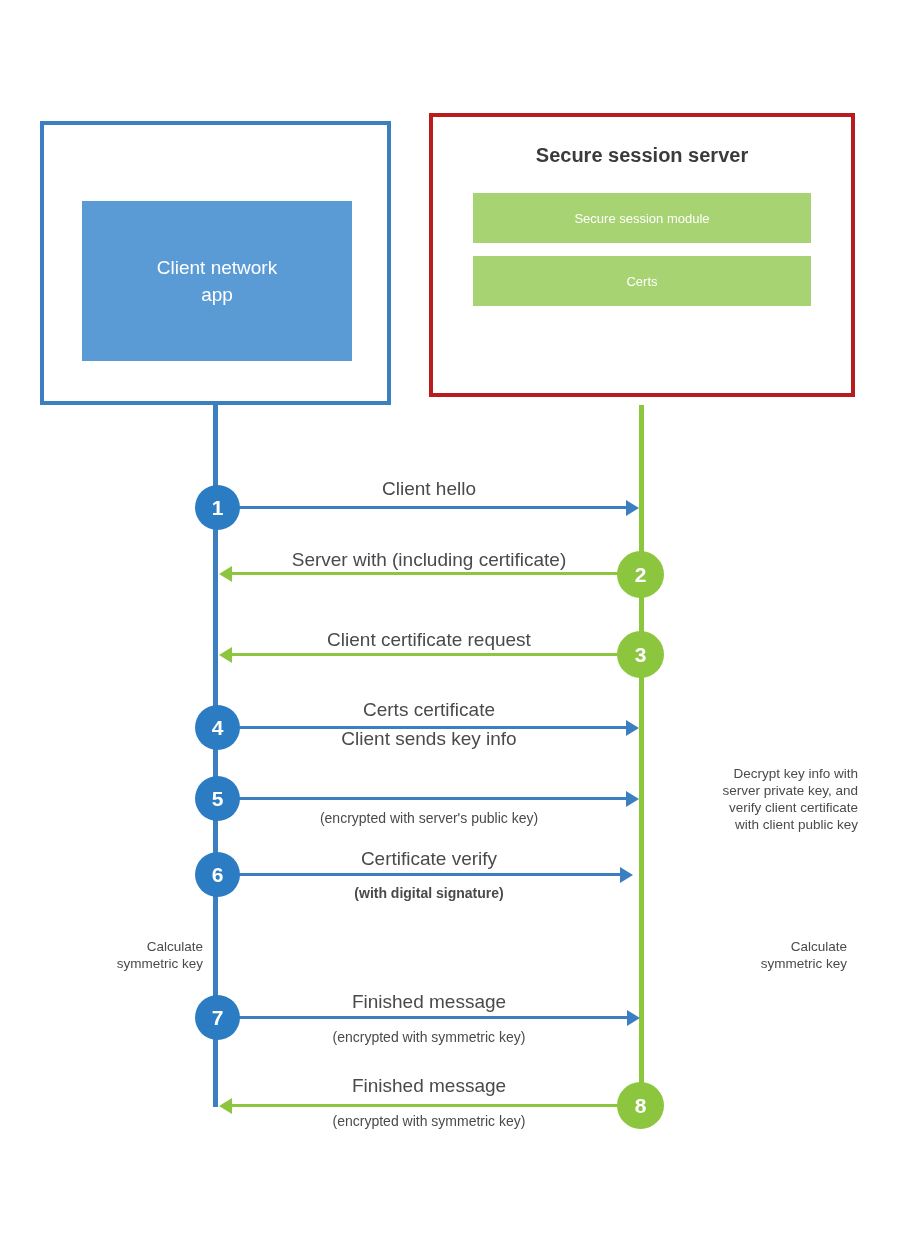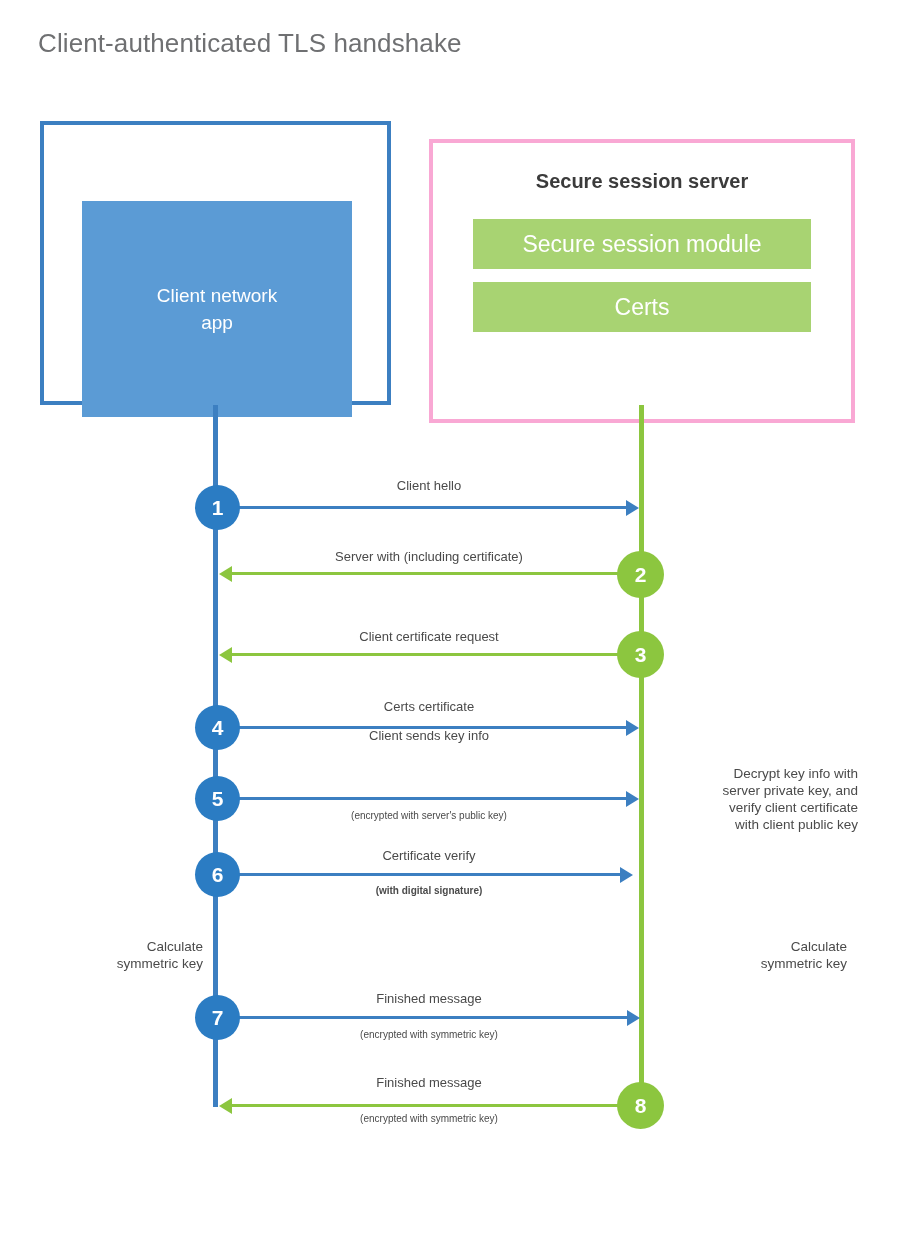--- a/index.html
+++ b/index.html
@@ -40,60 +40,60 @@
   }
   .actor-box.client {
     left: 40px;
     top: 121px;
     width: 351px;
     height: 284px;
     border: 4px solid #3c7fc1;
   }
   .actor-box.server {
     left: 429px;
-    top: 139px;
+    top: 113px;
     width: 426px;
     height: 284px;
-    border: 4px solid #f9a8d4;
+    border: 4px solid #b91c1c;
   }
   .actor-title {
     position: absolute;
     top: 27px;
     left: 0;
     width: 100%;
     text-align: center;
     font-size: 20px;
     font-weight: bold;
     color: #3b3b3b;
   }
 
   
   .client-app {
     position: absolute;
     left: 38px;
     top: 76px;
     width: 270px;
-    height: 216px;
+    height: 160px;
     background: #5b9bd5;
     color: #ffffff;
     font-size: 19px;
     line-height: 27px;
     display: flex;
     align-items: center;
     justify-content: center;
     text-align: center;
   }
   .server-bar {
     position: absolute;
     left: 40px;
     width: 338px;
     height: 50px;
     background: #a8d372;
     color: #ffffff;
-    font-size: 23px;
+    font-size: 13px;
     display: flex;
     align-items: center;
     justify-content: center;
     text-align: center;
   }
   .server-bar.b0 { top: 76px; }
   .server-bar.b1 { top: 139px; text-align: center; }
   .server-bar.b2 { top: 202px; }
 
   
@@ -154,47 +154,46 @@
   }
   .step-circle.green {
     width: 47px;
     height: 47px;
     background: #8cc63f;
   }
 
   
   .msg-label {
     position: absolute;
-    font-size: 13px;
+    font-size: 19px;
     color: #4a4a4a;
     text-align: center;
     white-space: nowrap;
   }
   .msg-sublabel {
     position: absolute;
-    font-size: 10px;
+    font-size: 14px;
     color: #4a4a4a;
     text-align: center;
     white-space: nowrap;
   }
   .side-note {
     position: absolute;
     font-size: 13.5px;
     line-height: 17px;
     color: #4a4a4a;
   }
   .side-note.right-align { text-align: right; }
   .side-note.left-align  { text-align: right; }
 </style>
 </head>
 <body>
 
 <div id="canvas">
 
-  <div class="diagram-title">Client-authenticated TLS handshake</div>
 
   <div class="actor-box client">
     <div class="client-app">
       <div>
         <div>Client network</div>
         <div>app</div>
       </div>
     </div>
   </div>
 

